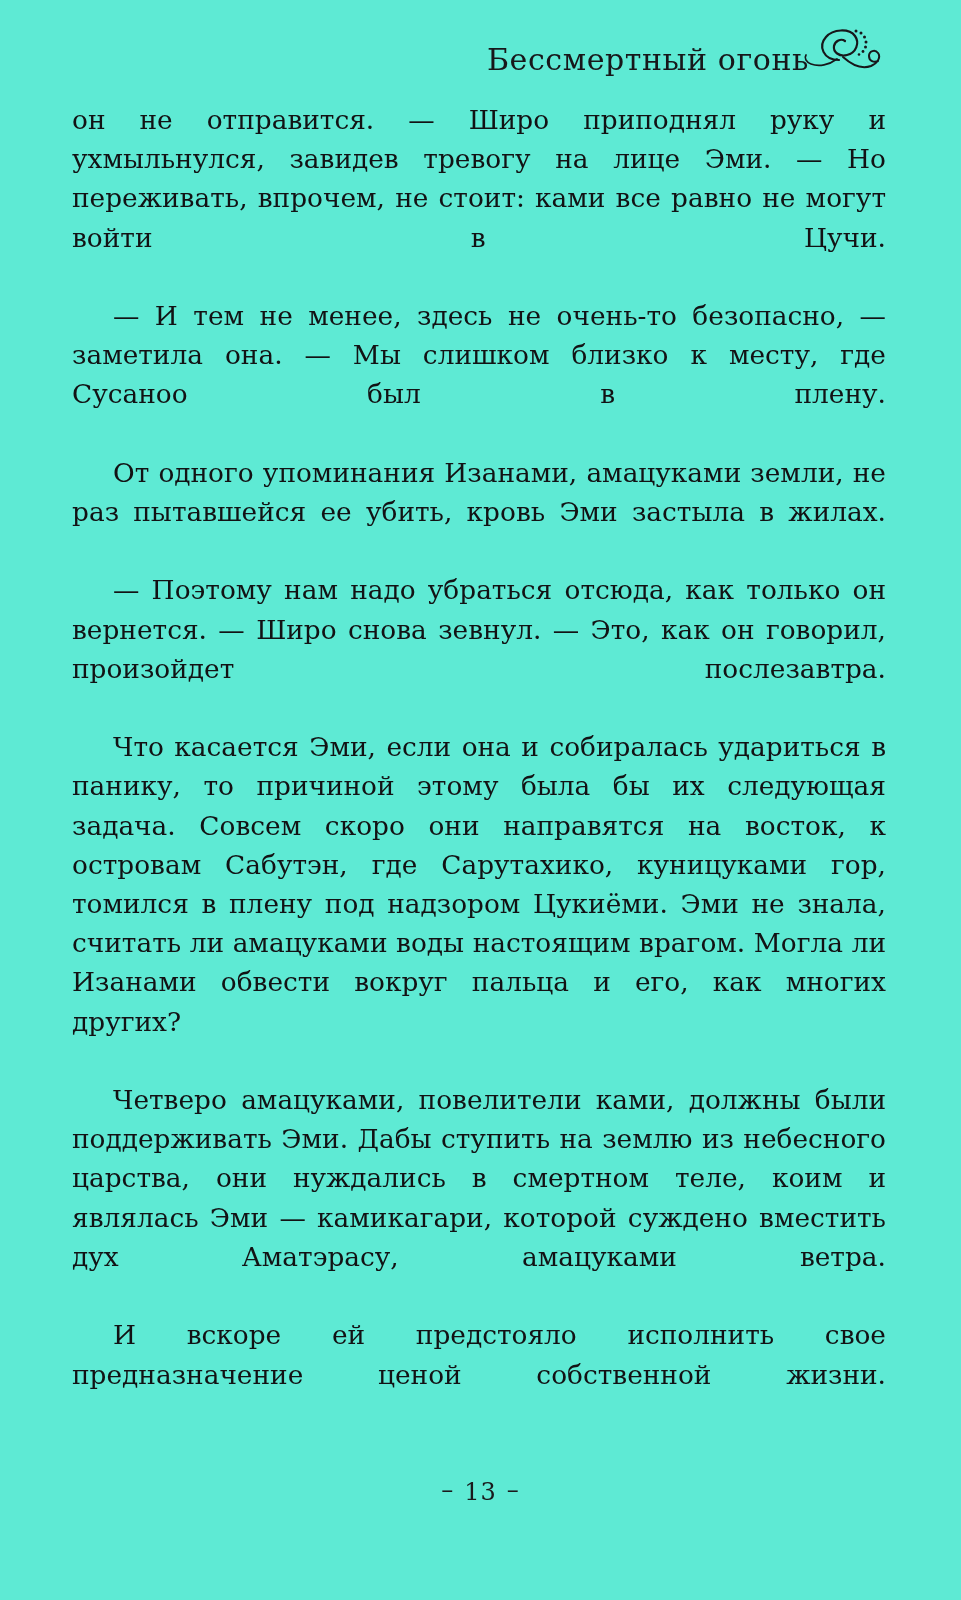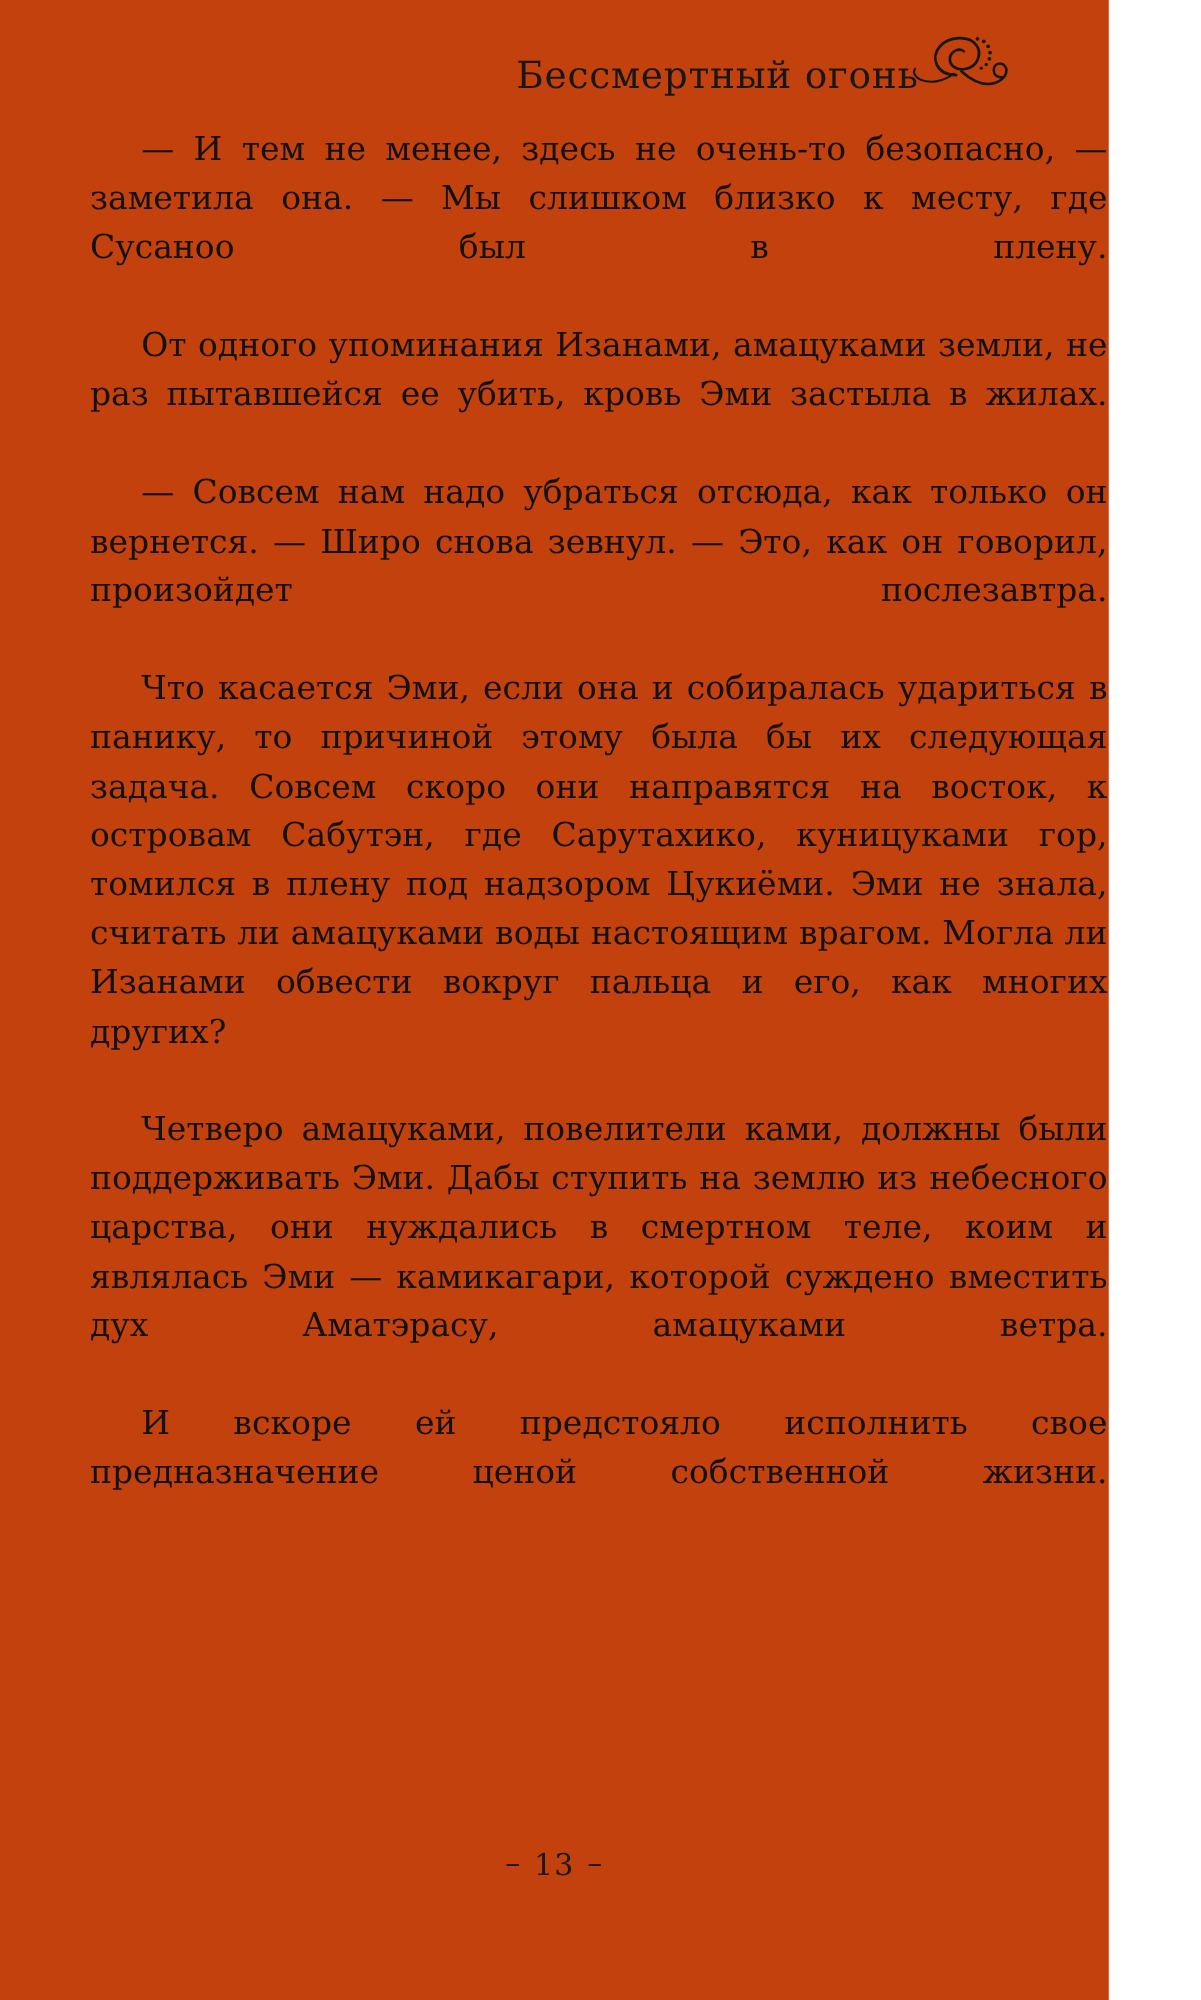--- a/index.html
+++ b/index.html
@@ -4,23 +4,23 @@
 <title>Бессмертный огонь — 13</title>
 <style>
   html, body {
     margin: 0;
     padding: 0;
     background: #ffffff;
   }
 
   .page {
     position: relative;
-    width: 887px;
+    width: 961px;
     height: 1600px;
-    background: #c2410c;
+    background: #5eead4;
     overflow: hidden;
     box-sizing: border-box;
   }
 
   
   .running-head {
     position: absolute;
     top: 34px;
     left: 72px;
     right: 76px;
@@ -136,23 +136,24 @@
             <path d="M44 33 C54 42 64 45 72 42 C79 39 82 33 79 29 C76 25 70 27 70 32 C70 37 75 39 79 37" stroke-width="2"></path>
 
             <path d="M38 35 C30 41 20 43 12 40 C7 38 5 34 7 31" stroke-width="1.7"></path>
           </g>
         </svg>
       </span>
     </div>
   </div>
 
   <div class="text-block">
+    <p class="continuation">он не отправится. — Широ приподнял руку и ухмыльнулся, завидев тревогу на лице Эми. — Но переживать, впрочем, не стоит: ками все равно не могут войти в Цучи.</p>
     <p>— И тем не менее, здесь не очень-то безопасно, — заметила она. — Мы слишком близко к месту, где Сусаноо был в плену.</p>
     <p>От одного упоминания Изанами, амацуками земли, не раз пытавшейся ее убить, кровь Эми застыла в жилах.</p>
-    <p>— Совсем нам надо убраться отсюда, как только он вернется. — Широ снова зевнул. — Это, как он говорил, произойдет послезавтра.</p>
+    <p>— Поэтому нам надо убраться отсюда, как только он вернется. — Широ снова зевнул. — Это, как он говорил, произойдет послезавтра.</p>
     <p>Что касается Эми, если она и собиралась удариться в панику, то причиной этому была бы их следующая задача. Совсем скоро они направятся на восток, к островам Сабутэн, где Сарутахико, куницуками гор, томился в плену под надзором Цукиёми. Эми не знала, считать ли амацуками воды настоящим врагом. Могла ли Изанами обвести вокруг пальца и его, как многих других?</p>
     <p>Четверо амацуками, повелители ками, должны были поддерживать Эми. Дабы ступить на землю из небесного царства, они нуждались в смертном теле, коим и являлась Эми — камикагари, которой суждено вместить дух Аматэрасу, амацуками ветра.</p>
     <p>И вскоре ей предстояло исполнить свое предназначение ценой собственной жизни.</p>
 
   </div>
 
   <div class="folio">
     <span class="dash">–</span><span class="num">13</span><span class="dash">–</span>
   </div>
 

